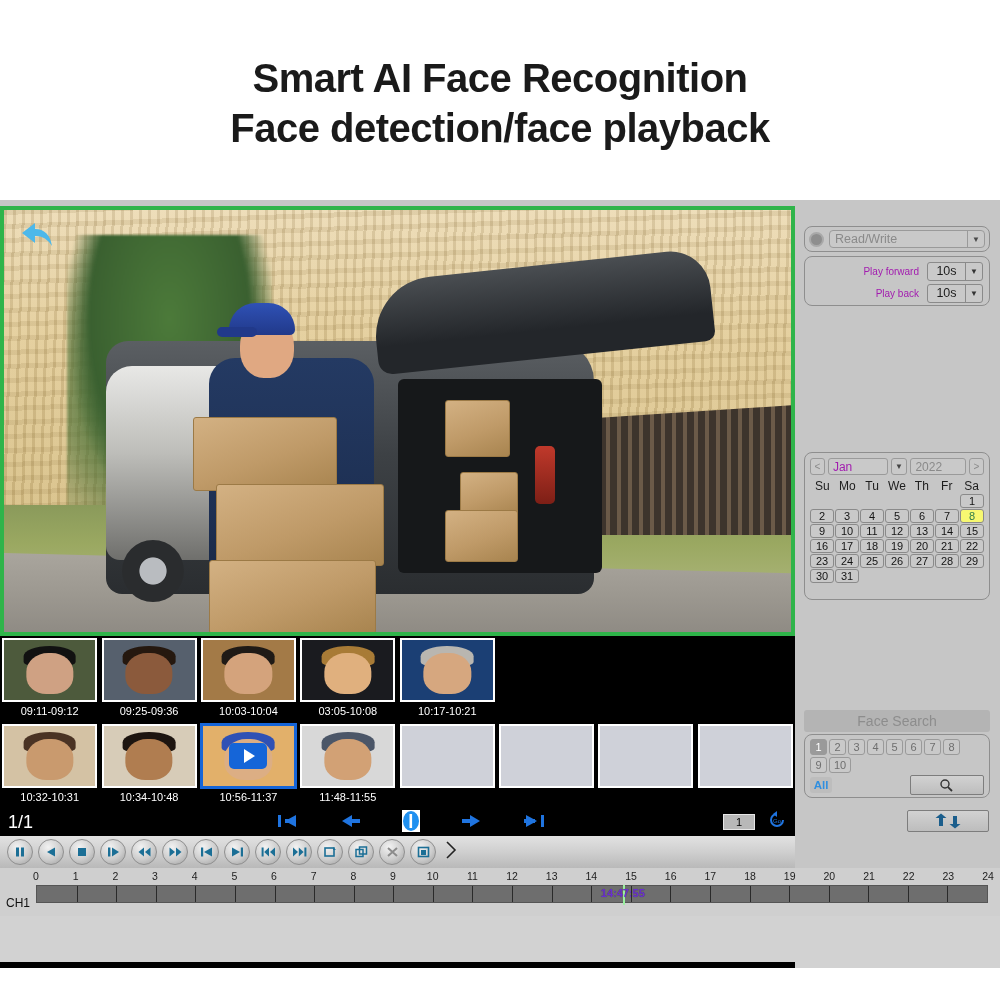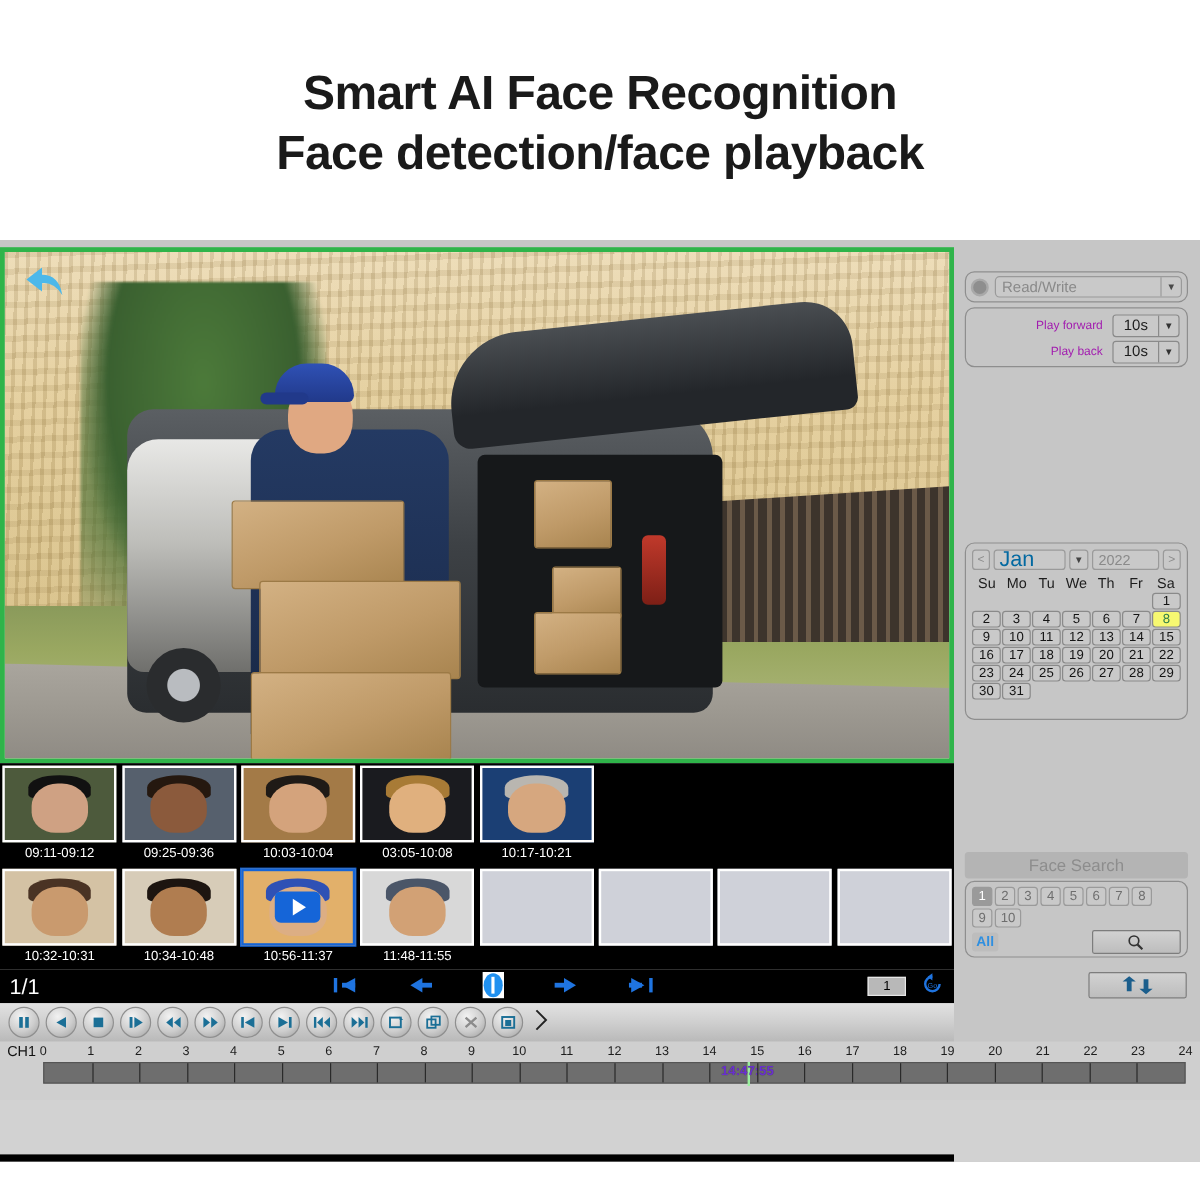--- a/index.html
+++ b/index.html
@@ -184,21 +184,21 @@
     padding:4px 5px;box-sizing:border-box;
   }
   .cal-head{display:flex;align-items:center;gap:3px;height:19px;margin-bottom:3px;}
   .cal-nav{
     width:15px;height:17px;border:1px solid #9a9a9a;border-radius:3px;
     background:#c9c9c9;font-size:10px;color:#8a8a8a;
     display:flex;align-items:center;justify-content:center;box-sizing:border-box;
   }
   .cal-month{
     width:60px;height:17px;border:1px solid #9a9a9a;border-radius:3px;
-    background:#c9c9c9;font-size:18px;color:#0369a1;
+    background:#c9c9c9;font-size:12px;color:#a21caf;
     display:flex;align-items:center;padding-left:4px;box-sizing:border-box;
   }
   .cal-mon-arrow{
     width:17px;height:17px;border:1px solid #9a9a9a;border-radius:3px;
     background:#c9c9c9;display:flex;align-items:center;justify-content:center;
     font-size:8px;color:#444;box-sizing:border-box;
   }
   .cal-year{
     width:56px;height:17px;border:1px solid #9a9a9a;border-radius:3px;
     background:#c9c9c9;font-size:12px;color:#8a8a8a;
@@ -335,21 +335,21 @@
     position:absolute;left:0;top:668px;width:1000px;height:48px;
     background:#cfcfcf;box-sizing:border-box;
   }
   .tl-ruler{
     position:absolute;left:36px;top:2px;width:952px;height:14px;
   }
   .tl-tick{
     position:absolute;top:0;font-size:10.5px;color:#1d1d1d;transform:translateX(-50%);
   }
   .tl-label{
-    position:absolute;left:6px;top:1px;font-size:12px;color:#111;
+    position:absolute;left:6px;top:28px;font-size:12px;color:#111;
   }
   .tl-track{
     position:absolute;left:36px;top:17px;width:952px;height:18px;
     background:#6e6e6e;border:1px solid #555;box-sizing:border-box;
   }
   .tl-div{position:absolute;top:0;width:1px;height:100%;background:#2a2a2a;}
   .tl-cursor{
     position:absolute;top:-1px;width:2px;height:20px;background:#9bf0a0;
   }
   .tl-time{

